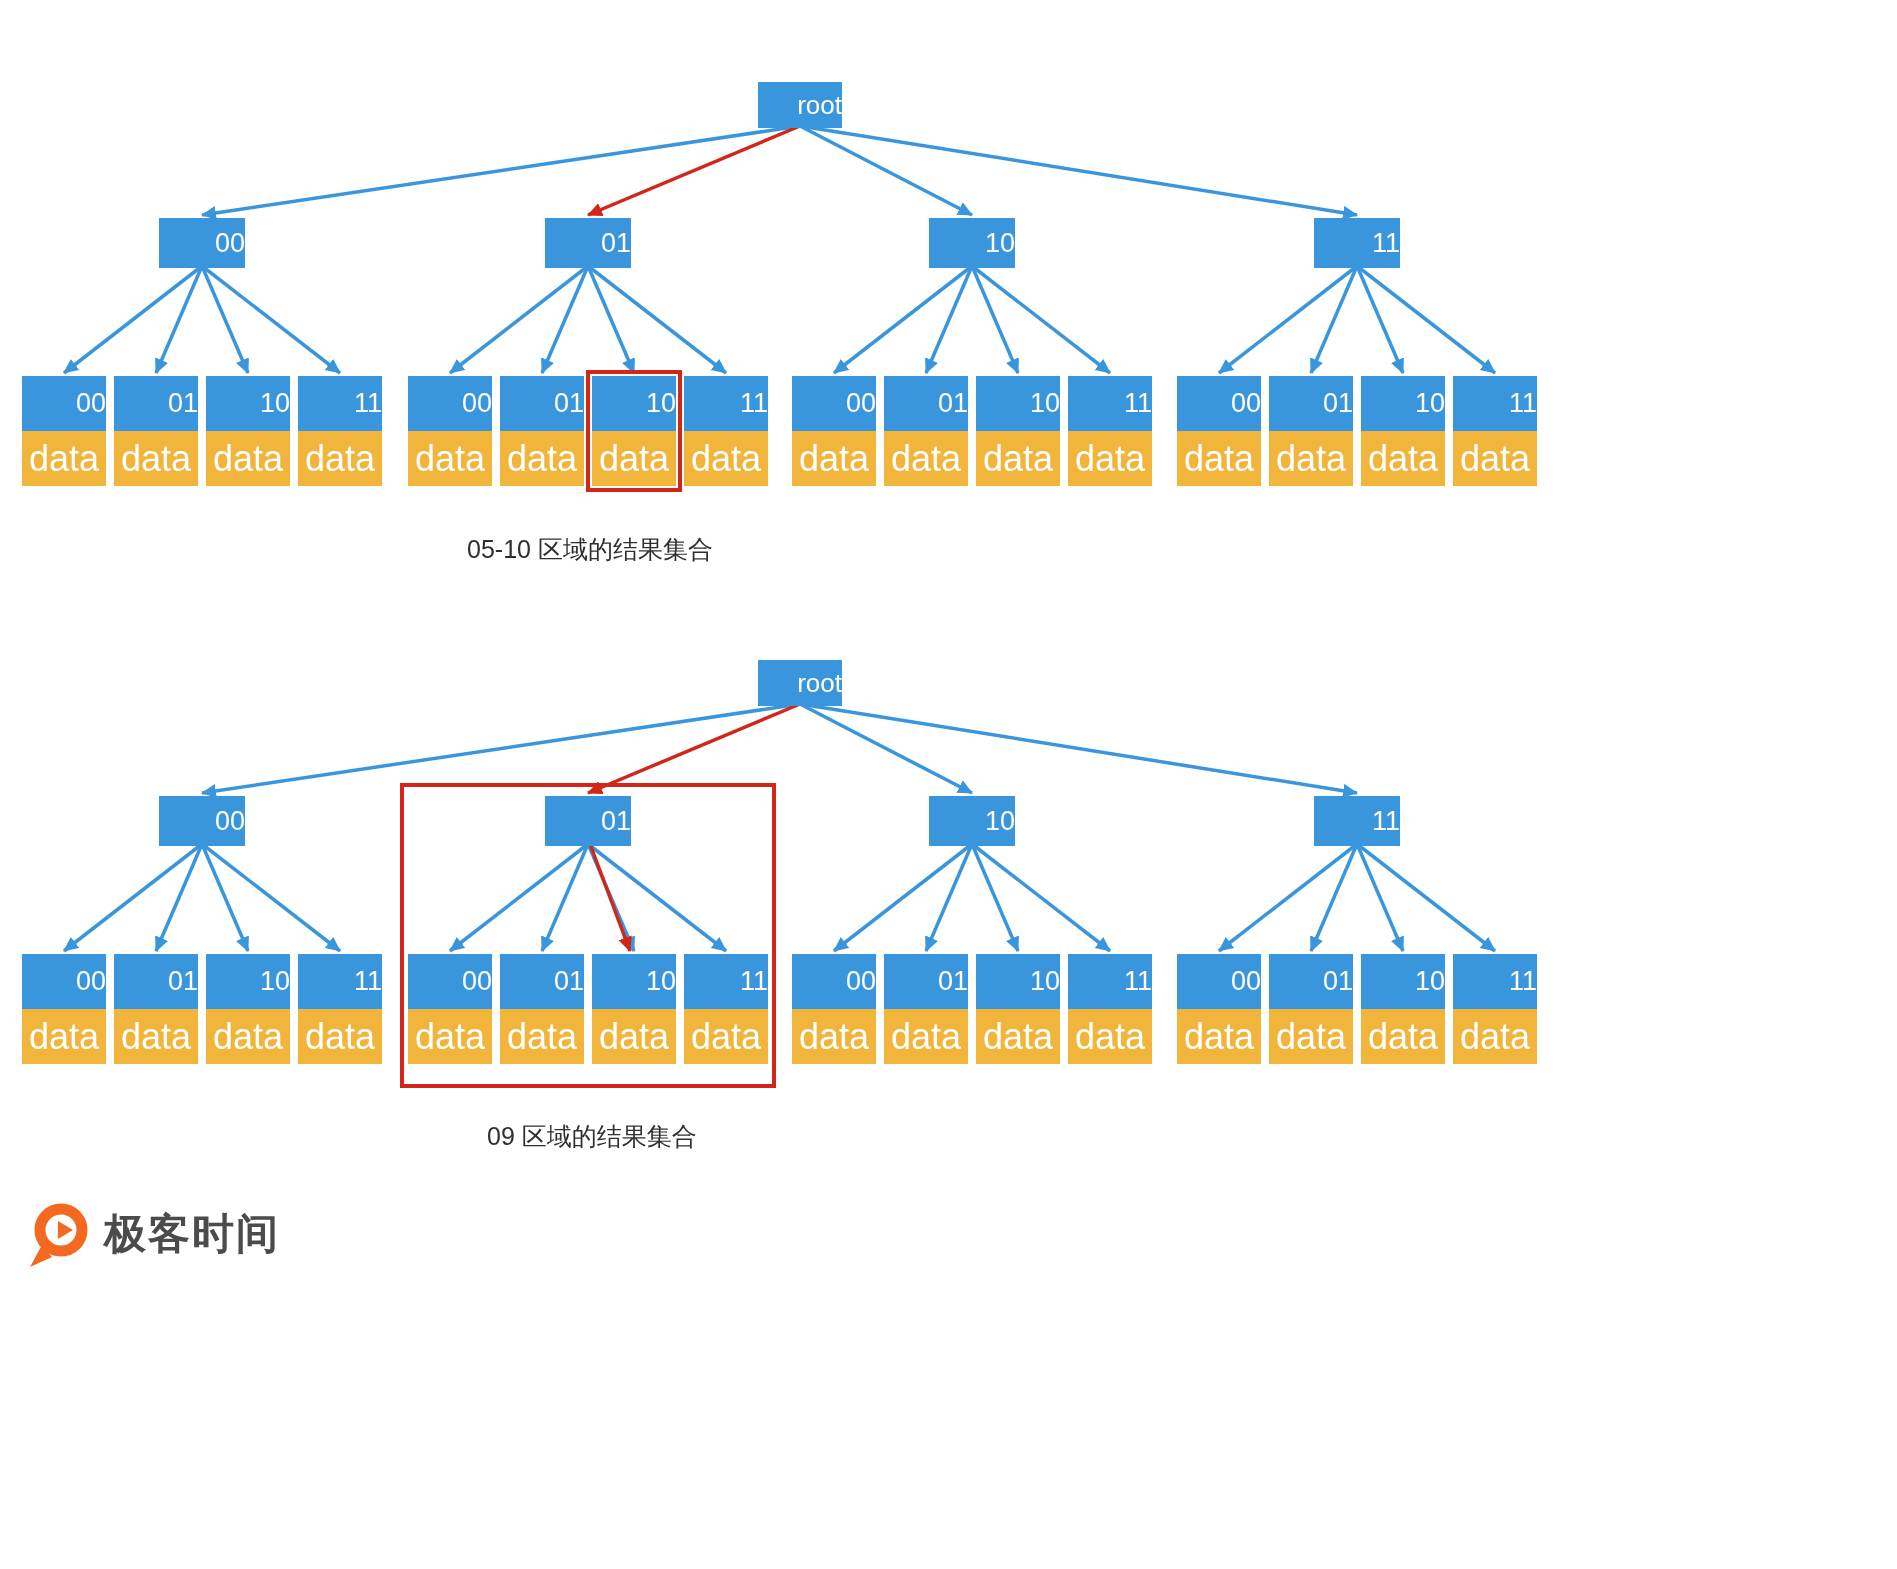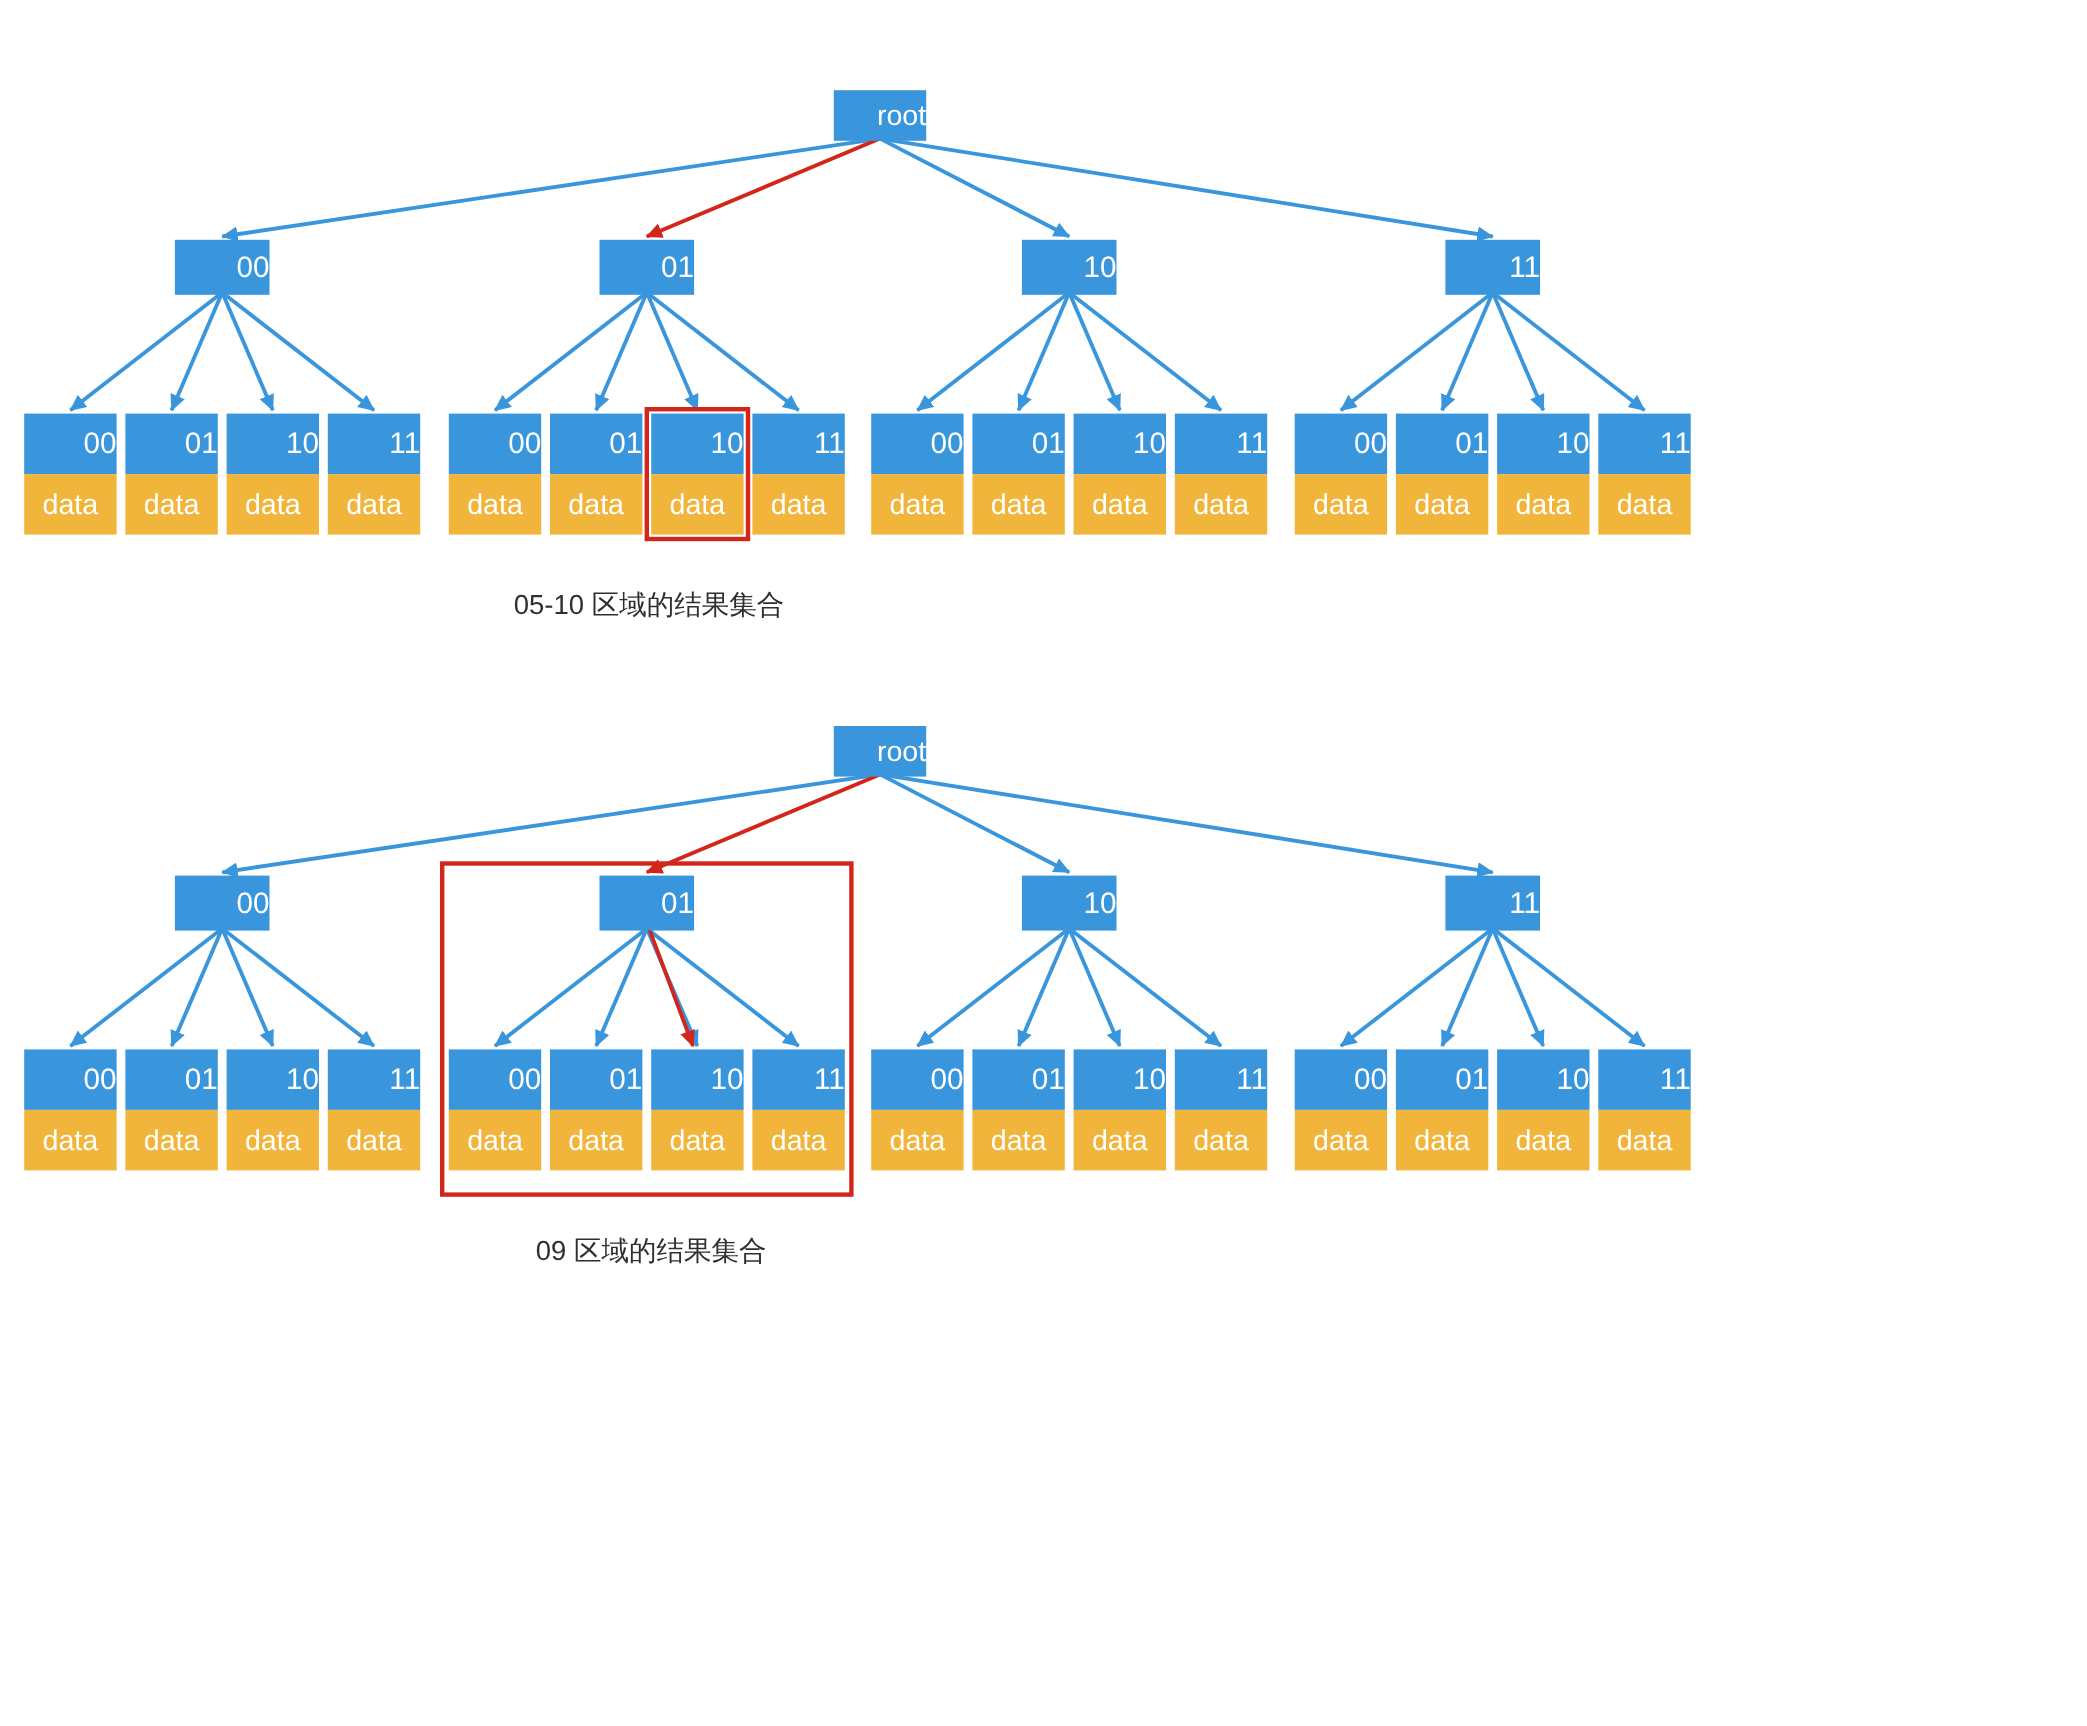--- a/index.html
+++ b/index.html
@@ -3,21 +3,21 @@
 <meta charset="utf-8">
 <style>
   * { box-sizing: border-box; margin: 0; padding: 0; }
   html,body { background: #fff; }
   body { font-family: "Liberation Sans", "DejaVu Sans", sans-serif; }
   #canvas { position: relative; width: 1897px; height: 1569px; background: var(--bg, #ffffff); overflow: hidden; }
   #arrow-layer { position: absolute; left: 0; top: 0; z-index: 1; }
   .node, .data, .hl, .caption { position: absolute; }
   .node { background: var(--blue); color: var(--nodetext); text-align: right; font-size: 27px; z-index: 2; }
   .node.root { font-size: 26px; }
-  .data { background: var(--yellow); color: var(--nodetext); text-align: center; font-size: 26px; z-index: 2; }
+  .data { background: var(--yellow); color: var(--nodetext); text-align: center; font-size: 36px; z-index: 2; }
   .hl { border: 4px solid var(--red); background: transparent; z-index: 4; }
   .caption { width: 600px; text-align: center; font-size: 25px; color: var(--captiontext); z-index: 3; }
   #cap0 { left: 290px; top: 533px; }
   #cap1 { left: 292px; top: 1120px; }
   #logo { position: absolute; left: 28px; top: 1200px; display: flex; align-items: center; gap: 14px; z-index: 2; }
   .logo-text { font-size: 42px; font-weight: bold; color: var(--logotext); letter-spacing: 2px; }
 </style>
 </head>
 <body>
 
@@ -75,20 +75,28 @@
     <g id="red-edges">
         <line x1="800" y1="126" x2="588" y2="215" stroke="#d2261b" stroke-width="3.5" marker-end="url(#ah-red)"></line>
         <line x1="800" y1="704" x2="588" y2="793" stroke="#d2261b" stroke-width="3.5" marker-end="url(#ah-red)"></line>
         <line x1="590" y1="844" x2="630" y2="951" stroke="#d2261b" stroke-width="3.5" marker-end="url(#ah-red)"></line>
       </g>
   </svg>
 
   <div class="caption" id="cap0">05-10 区域的结果集合</div>
   <div class="caption" id="cap1">09 区域的结果集合</div>
 
+  <div id="logo">
+    <svg id="logo-icon" width="62" height="68" viewBox="0 0 62 68" style="color: rgb(244, 105, 31);">
+      <circle cx="33" cy="30" r="21" fill="none" stroke="currentColor" stroke-width="11"></circle>
+      <polygon points="30,21 45,30 30,39" fill="currentColor"></polygon>
+      <polygon points="14,45 2,67 24,57" fill="currentColor"></polygon>
+    </svg>
+    <div class="logo-text">极客时间</div>
+  </div>
 
 <div class="node root" style="left: 758px; top: 82px; width: 84px; height: 46px; line-height: 46px;">root</div>
     <div class="node branch" style="left: 159px; top: 218px; width: 86px; height: 50px; line-height: 50px;">00</div>
     <div class="node leaf" style="left: 22px; top: 376px; width: 84px; height: 55px; line-height: 55px;">00</div>
     <div class="data" style="left: 22px; top: 431px; width: 84px; height: 55px; line-height: 55px;">data</div>
     <div class="node leaf" style="left: 114px; top: 376px; width: 84px; height: 55px; line-height: 55px;">01</div>
     <div class="data" style="left: 114px; top: 431px; width: 84px; height: 55px; line-height: 55px;">data</div>
     <div class="node leaf" style="left: 206px; top: 376px; width: 84px; height: 55px; line-height: 55px;">10</div>
     <div class="data" style="left: 206px; top: 431px; width: 84px; height: 55px; line-height: 55px;">data</div>
     <div class="node leaf" style="left: 298px; top: 376px; width: 84px; height: 55px; line-height: 55px;">11</div>

